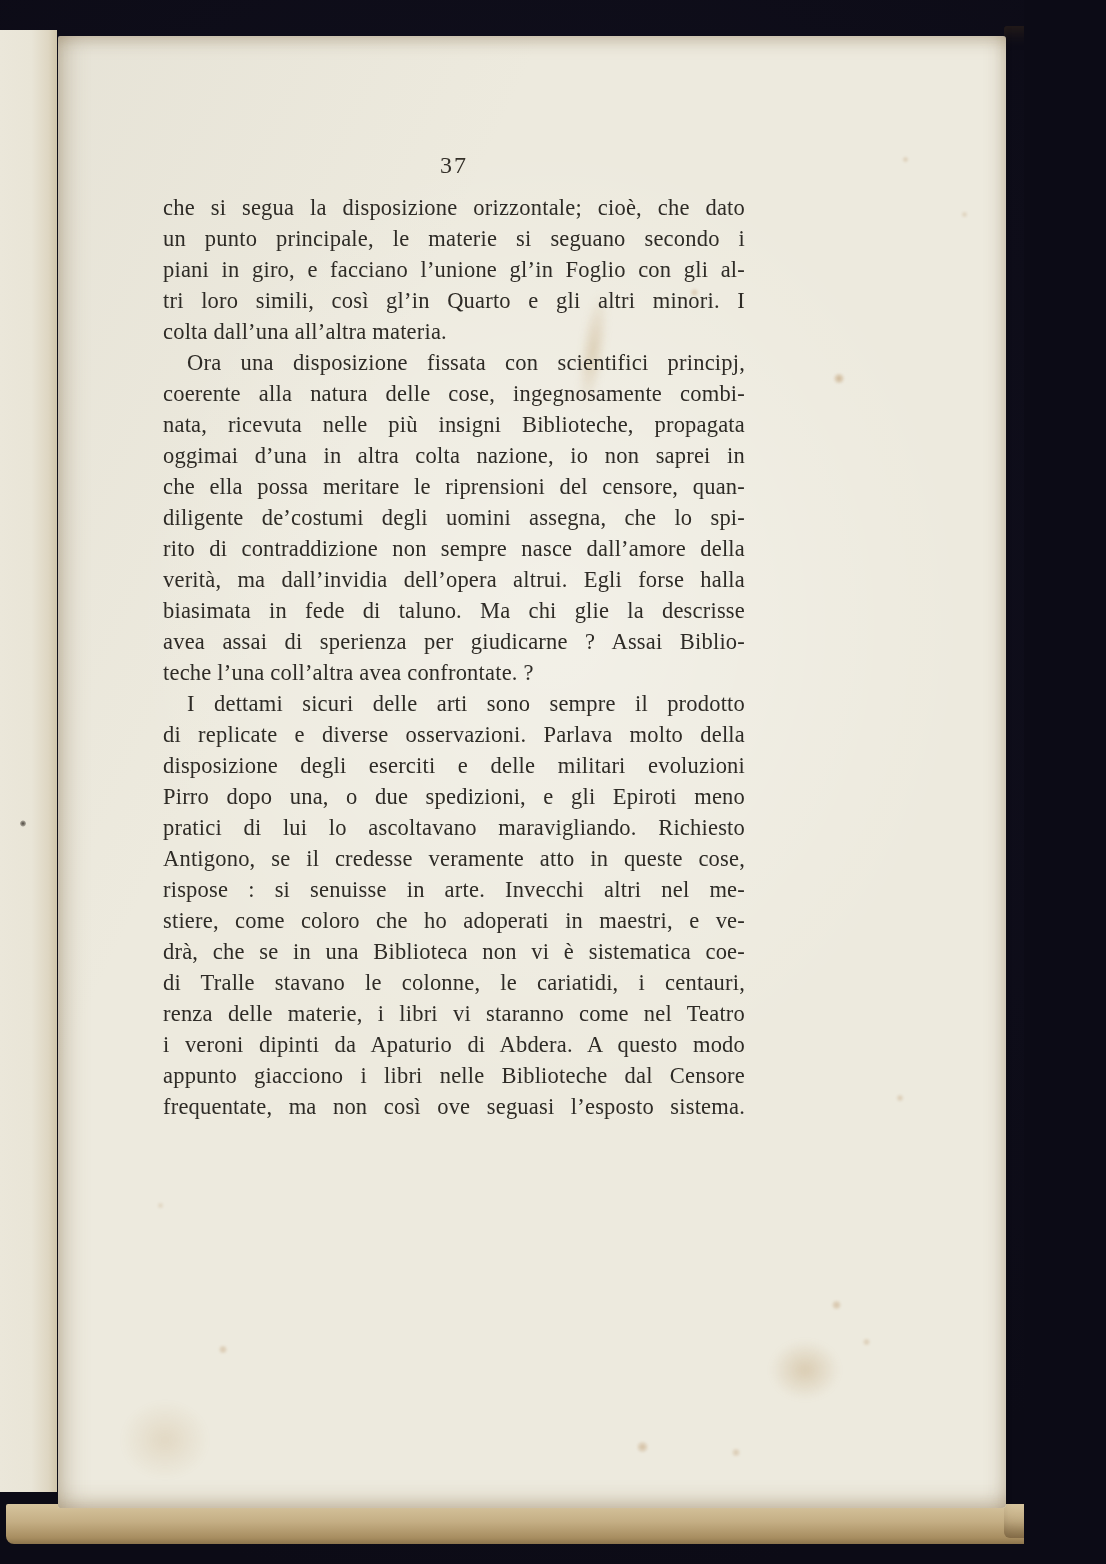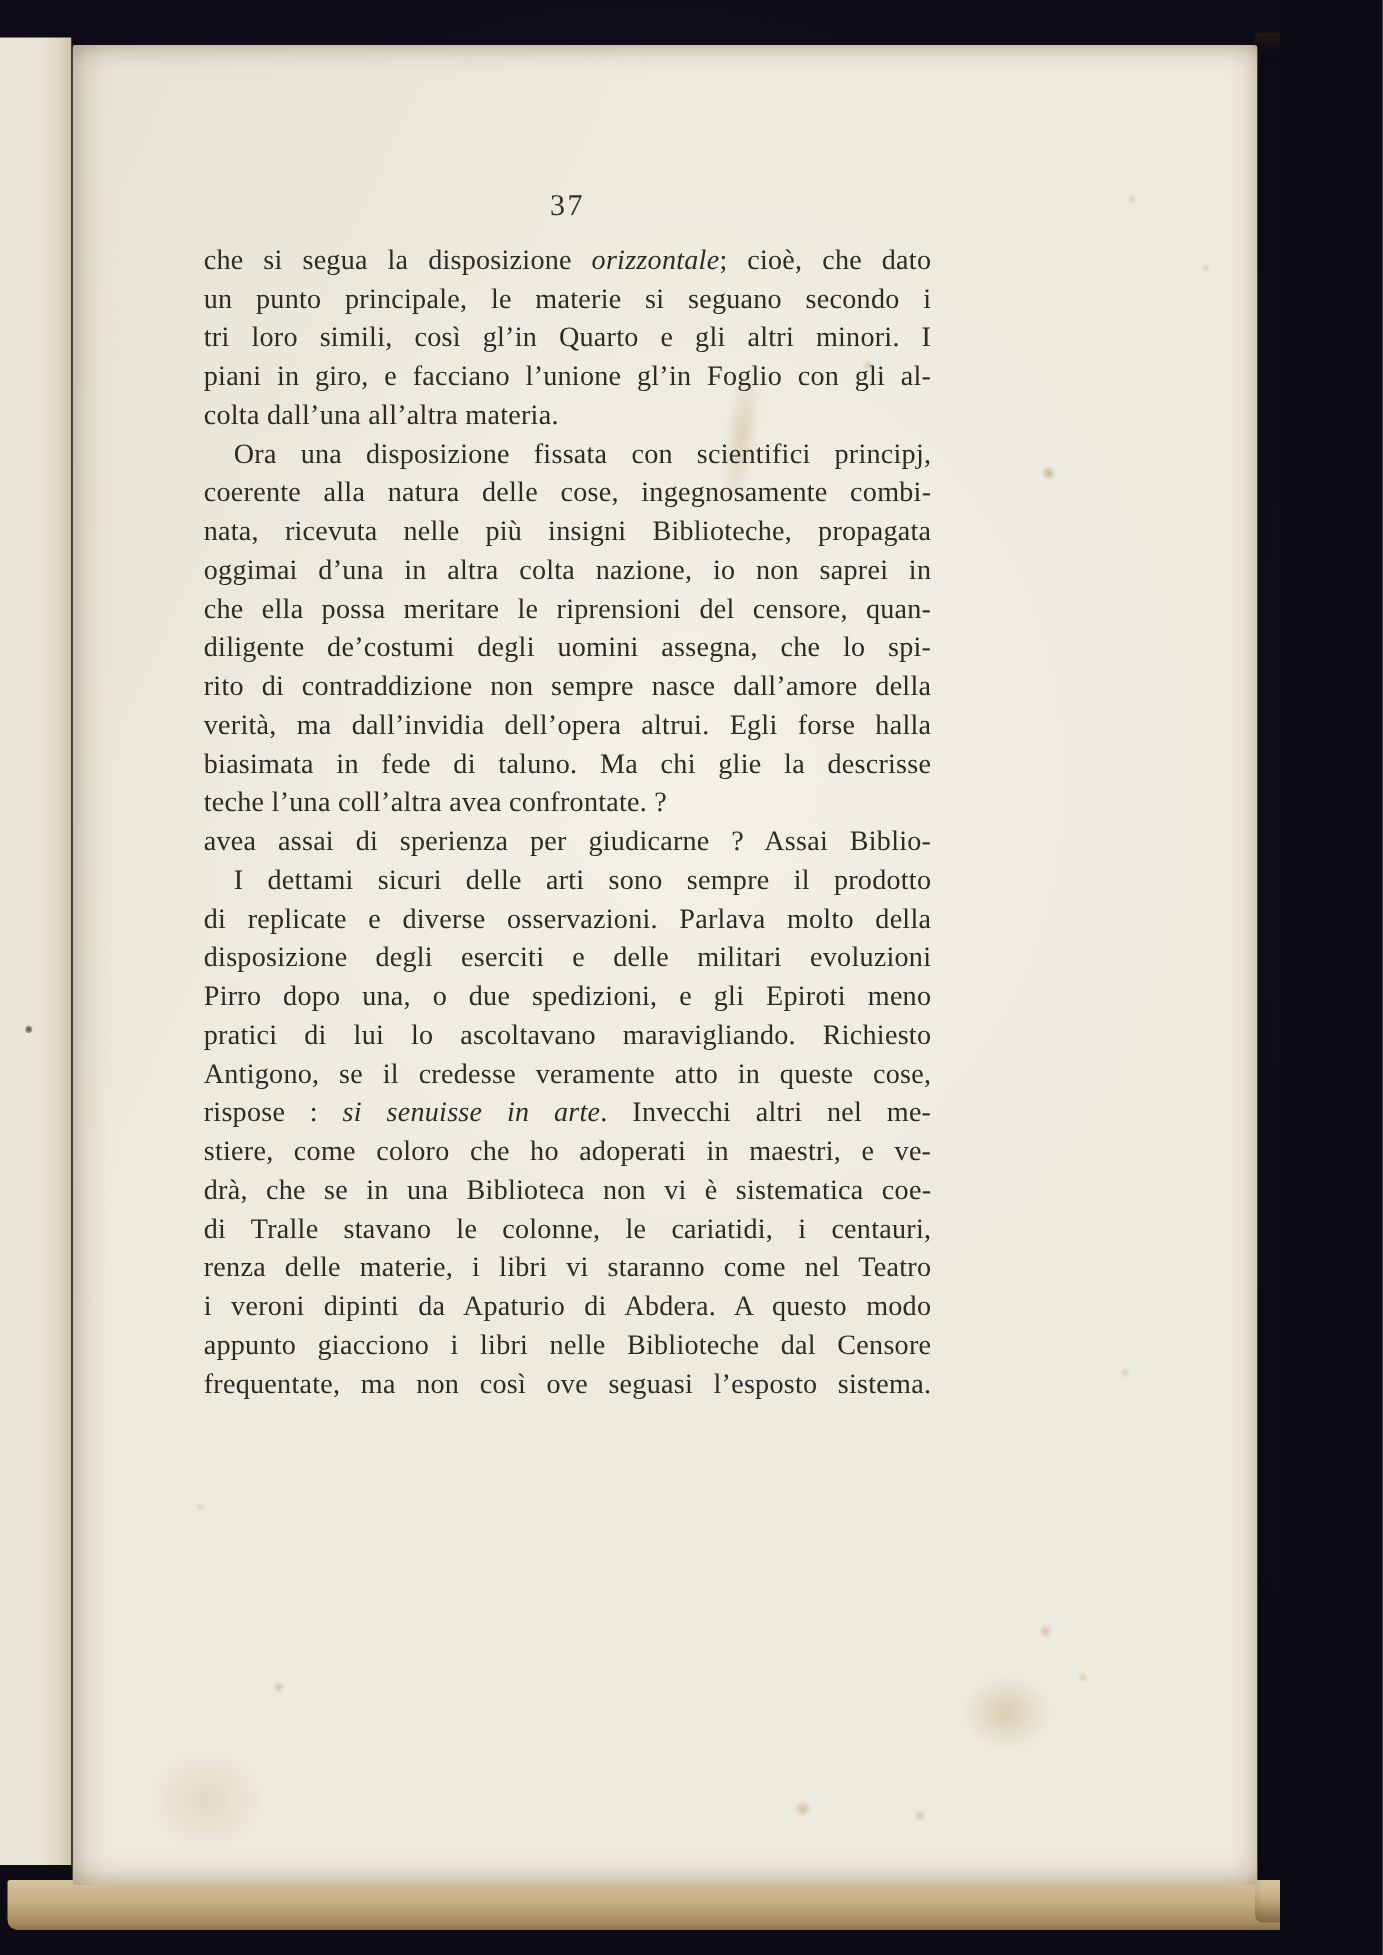--- a/index.html
+++ b/index.html
@@ -107,21 +107,21 @@
     position: absolute; left: 163px; top: 192px; width: 582px;
     z-index: 7; color: #2e2b26;
   }
   .line {
     height: 31px; line-height: 31px; font-size: 22.5px;
     text-align: justify; text-align-last: justify;
     white-space: normal; letter-spacing: 0.2px;
   }
   .line.no-just { text-align: left; text-align-last: left; }
   .line.indent { text-indent: 24px; }
-  .it { font-style: italic; }
+  .it { }
 </style>
 </head>
 <body>
 
 <div id="scene">
 
   <div class="bottom-edge"></div>
   <div class="fore-edge"></div>
   <div class="fore-top-frag"></div>
   <div class="top-edge"></div>
@@ -142,34 +142,34 @@
   <div class="stain" style="left:731px; top:1448px; width:10px; height:9px; opacity:.5"></div>
   <div class="smudge" style="left:770px; top:1340px; width:70px; height:60px"></div>
   <div class="smudge" style="left:120px; top:1400px; width:90px; height:80px; opacity:.6"></div>
   <div class="stain dark" style="left:20px; top:820px; width:6px; height:7px"></div>
   <div class="stain" style="left:157px; top:1202px; width:7px; height:7px; opacity:.35"></div>
 
   <div class="page-number">37</div>
   <div class="text-block">
       <div class="line"><span>che si segua la disposizione </span><span class="it">orizzontale</span><span>; cioè, che dato</span></div>
       <div class="line"><span>un punto principale, le materie si seguano secondo i</span></div>
+      <div class="line"><span>piani in giro, e facciano l’unione gl’in Foglio con gli al-</span></div>
       <div class="line"><span>tri loro simili, così gl’in Quarto e gli altri minori. I</span></div>
-      <div class="line"><span>piani in giro, e facciano l’unione gl’in Foglio con gli al-</span></div>
       <div class="line no-just"><span>colta dall’una all’altra materia.</span></div>
       <div class="line indent"><span>Ora una disposizione fissata con scientifici principj,</span></div>
       <div class="line"><span>coerente alla natura delle cose, ingegnosamente combi-</span></div>
       <div class="line"><span>nata, ricevuta nelle più insigni Biblioteche, propagata</span></div>
       <div class="line"><span>oggimai d’una in altra colta nazione, io non saprei in</span></div>
       <div class="line"><span>che ella possa meritare le riprensioni del censore, quan-</span></div>
       <div class="line"><span>diligente de’costumi degli uomini assegna, che lo spi-</span></div>
       <div class="line"><span>rito di contraddizione non sempre nasce dall’amore della</span></div>
       <div class="line"><span>verità, ma dall’invidia dell’opera altrui. Egli forse halla</span></div>
       <div class="line"><span>biasimata in fede di taluno. Ma chi glie la descrisse</span></div>
+      <div class="line"><span>avea assai di sperienza per giudicarne ? Assai Biblio-</span></div>
       <div class="line no-just"><span>teche l’una coll’altra avea confrontate. ?</span></div>
-      <div class="line"><span>avea assai di sperienza per giudicarne ? Assai Biblio-</span></div>
       <div class="line indent"><span>I dettami sicuri delle arti sono sempre il prodotto</span></div>
       <div class="line"><span>di replicate e diverse osservazioni. Parlava molto della</span></div>
       <div class="line"><span>disposizione degli eserciti e delle militari evoluzioni</span></div>
       <div class="line"><span>Pirro dopo una, o due spedizioni, e gli Epiroti meno</span></div>
       <div class="line"><span>pratici di lui lo ascoltavano maravigliando. Richiesto</span></div>
       <div class="line"><span>Antigono, se il credesse veramente atto in queste cose,</span></div>
       <div class="line"><span>rispose : </span><span class="it">si senuisse in arte</span><span>.  Invecchi altri nel me-</span></div>
       <div class="line"><span>stiere, come coloro che ho adoperati in maestri, e ve-</span></div>
       <div class="line"><span>drà, che se in una Biblioteca non vi è sistematica coe-</span></div>
       <div class="line"><span>di Tralle stavano le colonne, le cariatidi, i centauri,</span></div>

